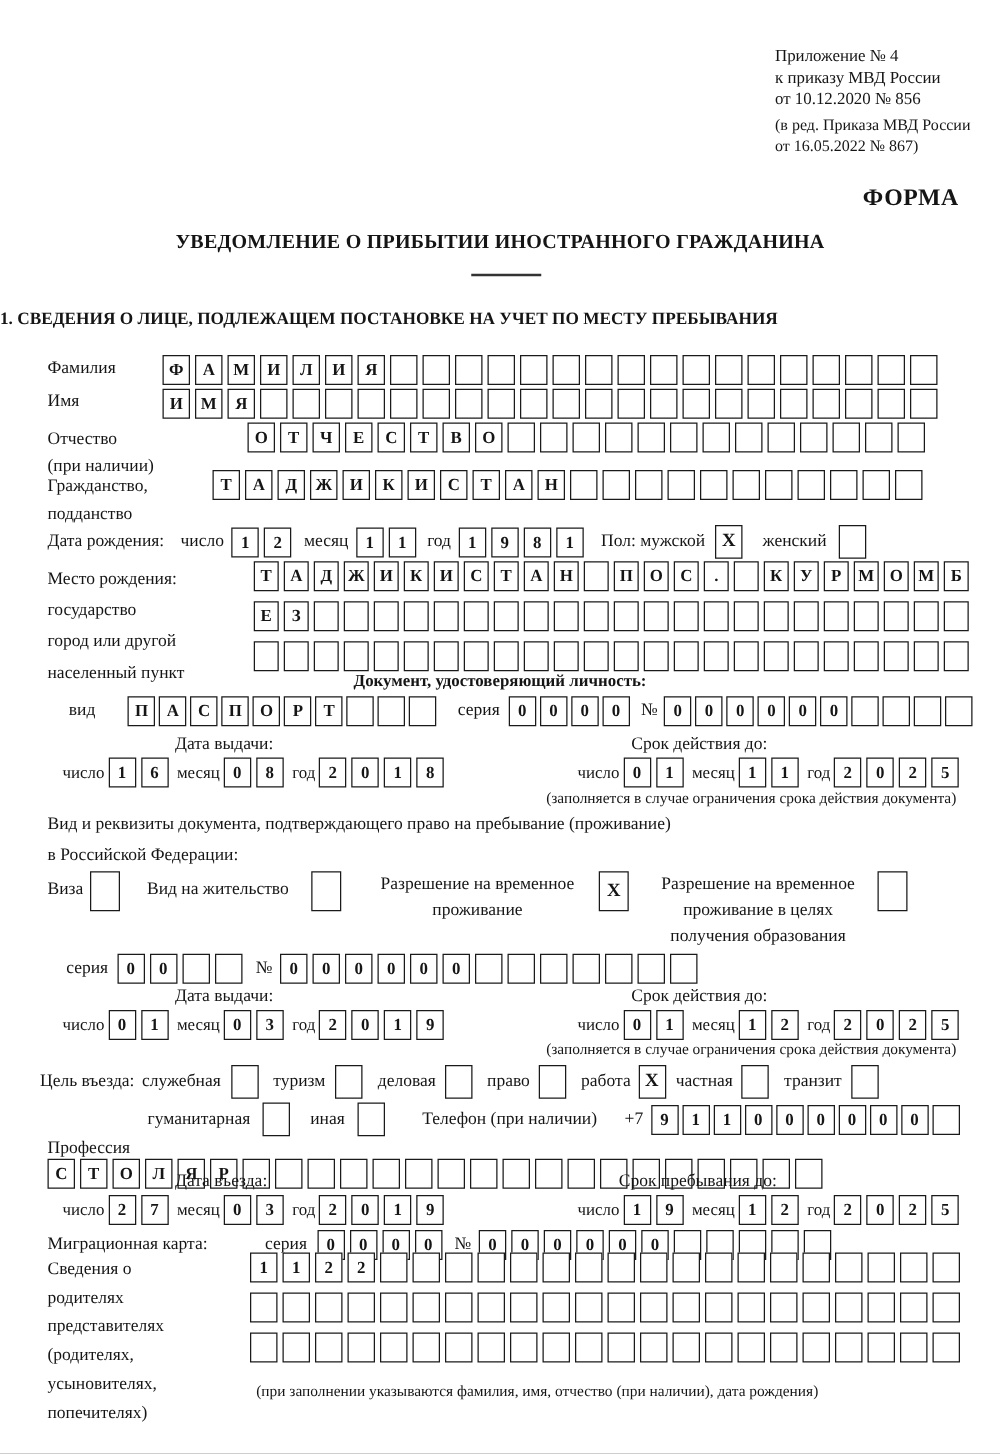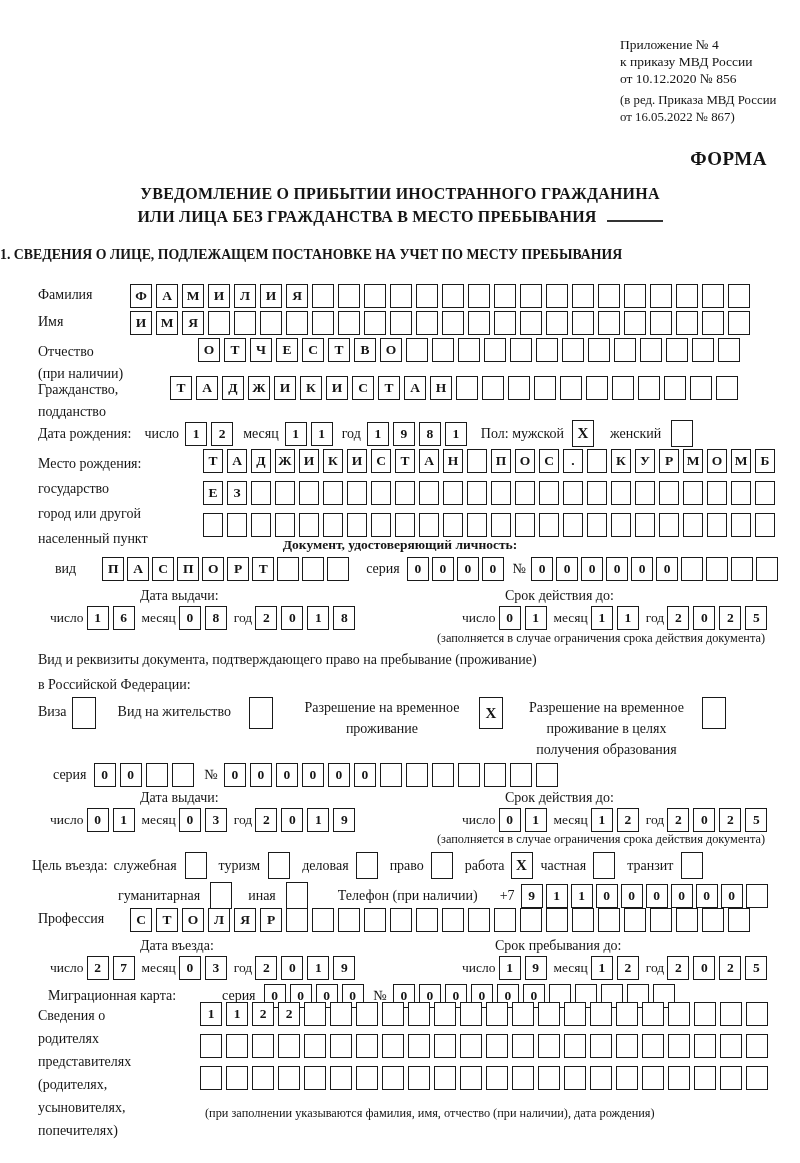--- a/index.html
+++ b/index.html
@@ -46,21 +46,21 @@
     <div>Приложение № 4</div>
     <div>к приказу МВД России</div>
     <div>от 10.12.2020 № 856</div>
     <div style="margin-top:5px;font-size:12.8px;">(в ред. Приказа МВД России</div>
     <div style="font-size:12.8px;">от 16.05.2022 № 867)</div>
   </div>
   <div class="abs b" style="right:33px;top:148px;font-size:19px;letter-spacing:.5px;">ФОРМА</div>
 
   <div class="abs title" style="left:0;right:0;top:182px;text-align:center;">
     <div>УВЕДОМЛЕНИЕ О ПРИБЫТИИ ИНОСТРАННОГО ГРАЖДАНИНА</div>
-    <div><span>ИЛИ ЛИЦА БЕЗ ГРАЖДАНСТВА В МЕСТО ПРЕБЫВАНИЯ</span><span class="uline"></span></div>
+    <div><span class="uline"></span></div>
   </div>
 
   <div class="abs b" style="left:0;right:0;top:247px;text-align:left;font-size:13.8px;">1. СВЕДЕНИЯ О ЛИЦЕ, ПОДЛЕЖАЩЕМ ПОСТАНОВКЕ НА УЧЕТ ПО МЕСТУ ПРЕБЫВАНИЯ</div>
 
   <div class="row-top" style="left:38px;top:284px;">
     <span class="lbl" style="width:92px;padding-top:3px;">Фамилия</span>
     <div class="cells">
         <div class="cell">Ф</div>
         <div class="cell">А</div>
         <div class="cell">М</div>
@@ -489,21 +489,21 @@
         <div class="cell">0</div>
         <div class="cell">0</div>
         <div class="cell">0</div>
         <div class="cell">0</div>
         <div class="cell">0</div>
         <div class="cell">0</div>
         <div class="cell"></div>
       </div>
   </div>
 
-  <div class="row-top" style="left:38px;top:908px;">
+  <div class="row-top" style="left:38px;top:908px;flex-direction:column;">
     <span class="lbl" style="width:92px;padding-top:3px;">Профессия</span>
     <div class="cells">
         <div class="cell">С</div>
         <div class="cell">Т</div>
         <div class="cell">О</div>
         <div class="cell">Л</div>
         <div class="cell">Я</div>
         <div class="cell">Р</div>
         <div class="cell"></div>
         <div class="cell"></div>
@@ -561,21 +561,21 @@
       </div>
     <span>год</span>
     <div class="cells dt">
         <div class="cell">2</div>
         <div class="cell">0</div>
         <div class="cell">2</div>
         <div class="cell">5</div>
       </div>
   </div>
 
-  <div class="row" style="left:48px;top:984px;">
+  <div class="row" style="left:38px;top:984px;">
     <span class="lbl">Миграционная карта:</span>
     <span class="lbl" style="margin:0 8px 0 46px;">серия</span>
     <div class="cells">
         <div class="cell">0</div>
         <div class="cell">0</div>
         <div class="cell">0</div>
         <div class="cell">0</div>
       </div>
     <span class="lbl" style="margin:0 6px 0 10px;">№</span>
     <div class="cells">

